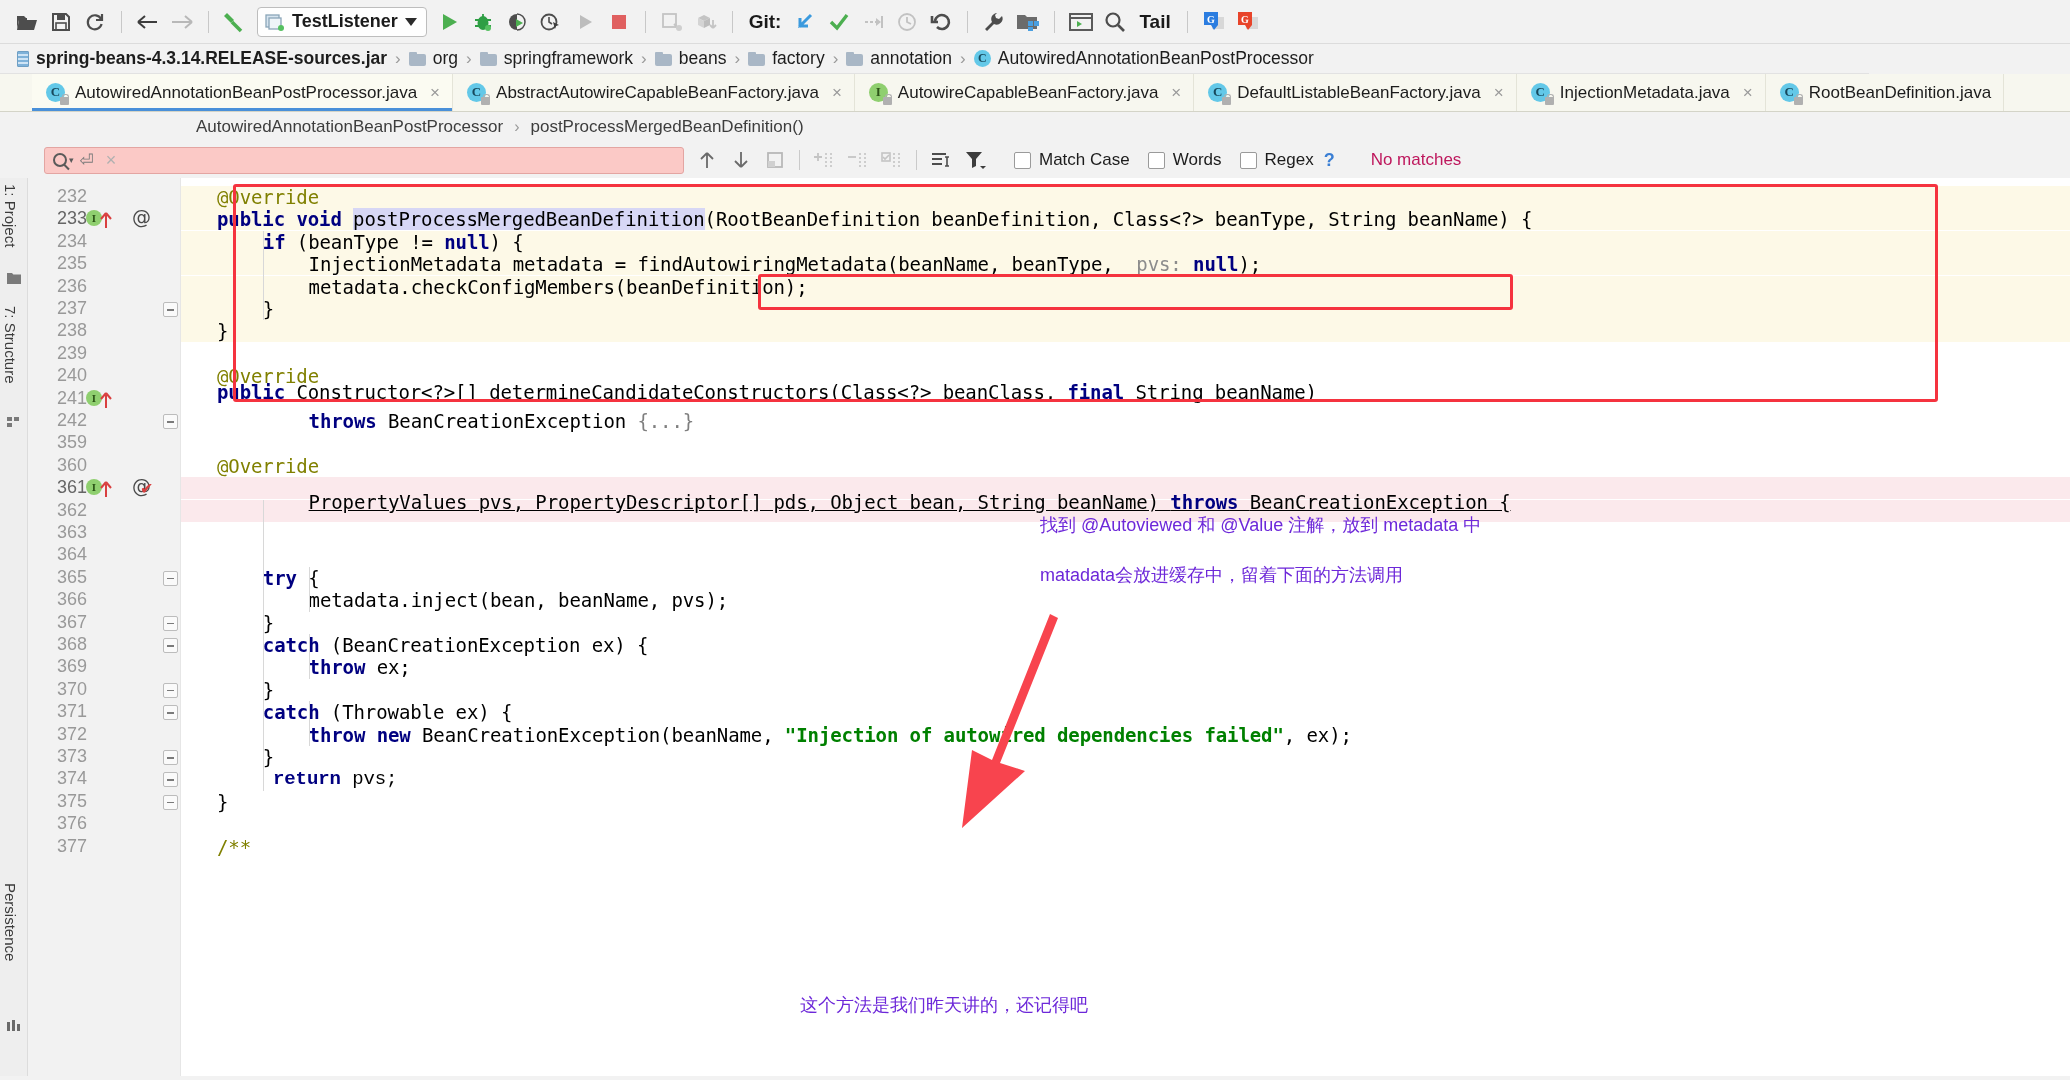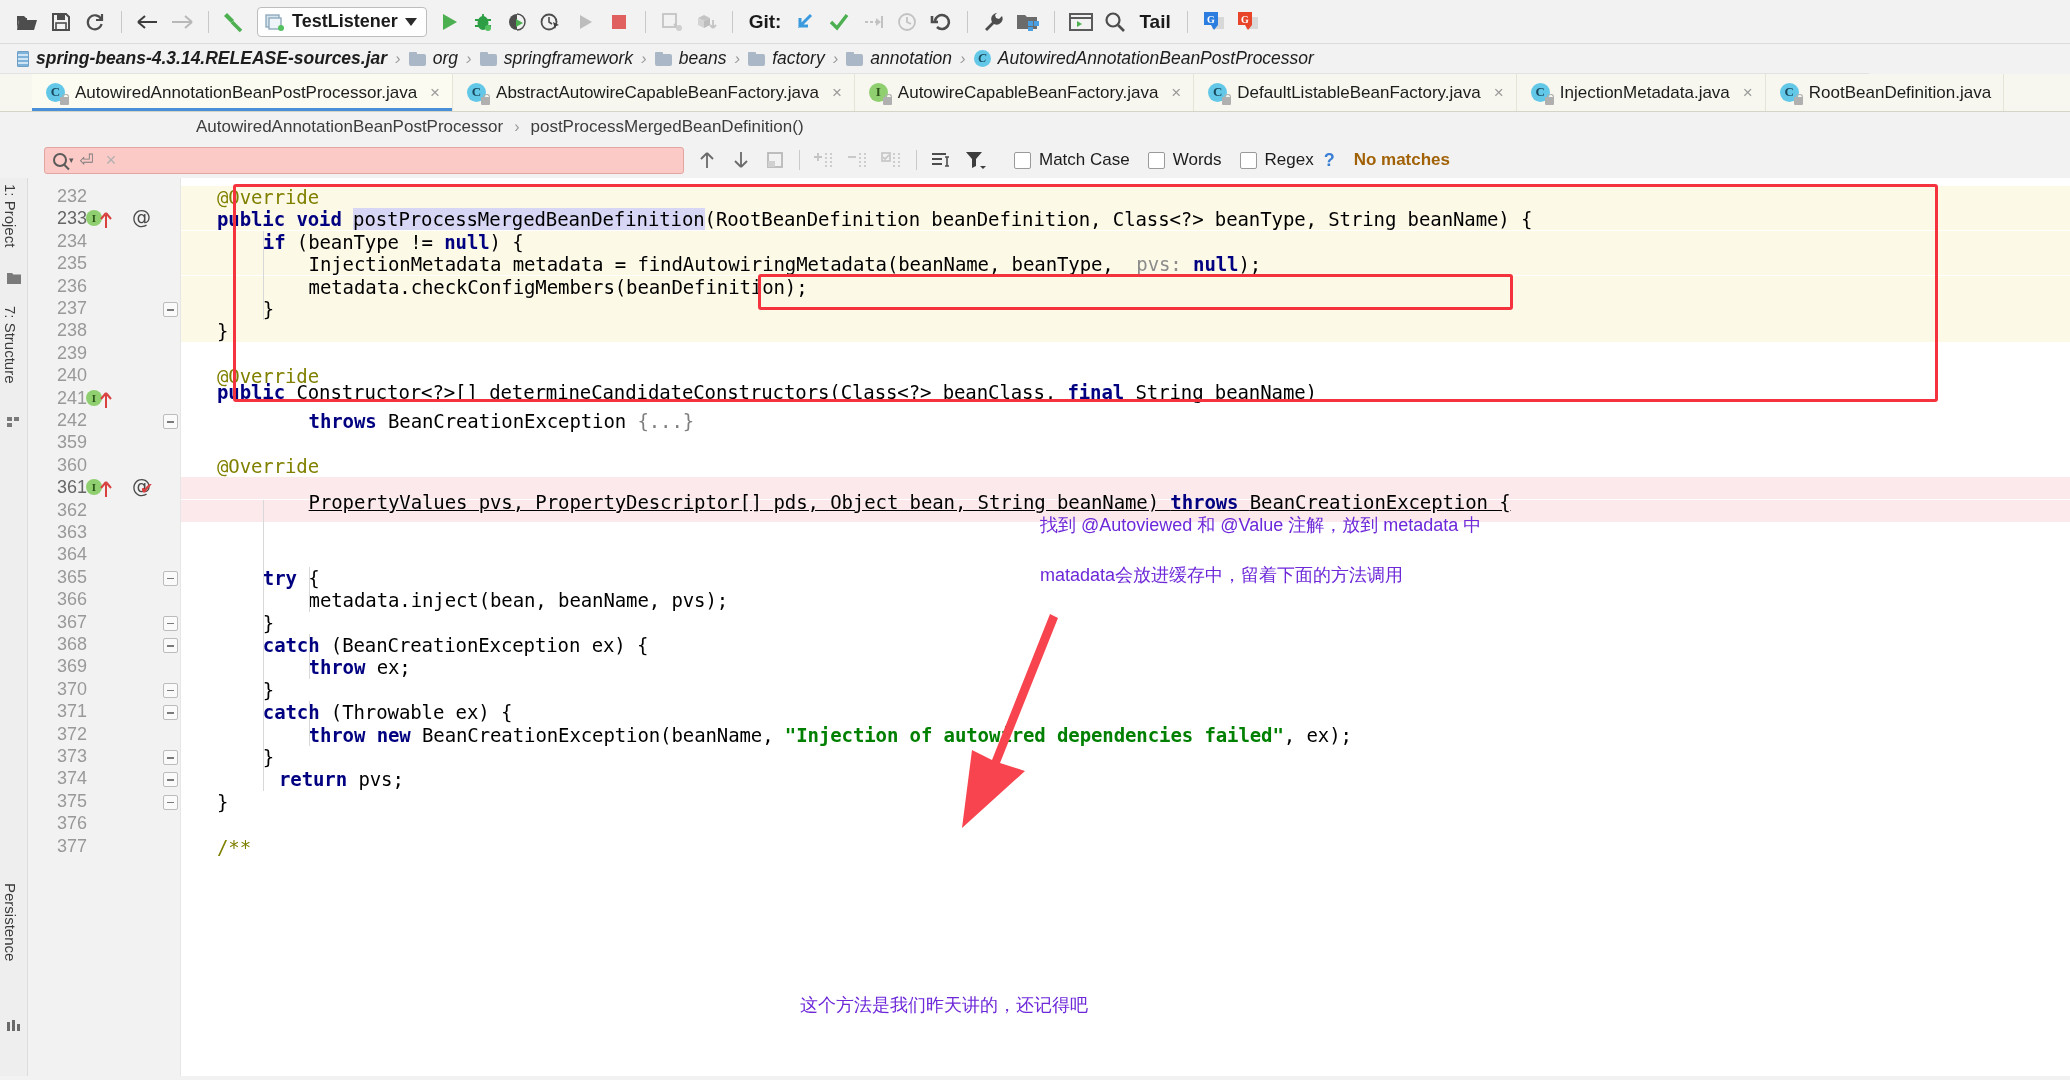--- a/index.html
+++ b/index.html
@@ -41,21 +41,20 @@
     border-right: 6px solid transparent; border-top: 8px solid #2b2b2b;
   }
 
   
   .navbar {
     height: 30px; width: 1869px;
     background: #f2f2f2;
     display: flex; align-items: center;
     padding-left: 14px; gap: 0;
     border-bottom: 1px solid #e2e2e2;
-    font-style: italic;
   }
   .nav-item { display: flex; align-items: center; gap: 7px; padding: 0 3px; }
   .nav-item .nav-text { font-size: 17.5px; color: #1d1d1d; }
   .nav-item.jar .nav-text { font-weight: bold; }
   .nav-chev {
     font-size: 17px; color: #9a9a9a; margin: 0 5px; font-weight: 300;
   }
   .folder-icon {
     width: 17px; height: 14px; position: relative; display: inline-block;
   }
@@ -152,21 +151,21 @@
   }
   .find-icons { display:flex; align-items:center; gap:0; margin-left:6px; }
   .fi { width: 34px; height:30px; display:flex; align-items:center; justify-content:center; }
   .fsep { width:1px; height:20px; background:#cacaca; margin:0 7px; }
   .cb {
     width: 17px; height: 17px; background:#fff; border:1px solid #9a9a9a;
     border-radius: 2px; flex:0 0 auto;
   }
   .cb-label { font-size: 17px; color:#1c1c1c; margin:0 18px 0 8px; }
   .qmark { font-size:18px; color:#3b7fd4; font-weight:600; margin-left:-8px; }
-  .nomatch { font-size: 17px; color:#a16207; font-weight:bold; margin-left:19px; }
+  .nomatch { font-size: 17px; color:#be185d; font-weight:normal; margin-left:36px; }
 
   
   .editor-wrap {
     position: relative; width: 2070px; height: 898px;
     background:#fff; display:flex; overflow:hidden;
   }
   .sidebar-strip {
     width: 28px; height: 898px; background:#eeeeee;
     border-right:1px solid #dcdcdc; position:relative; flex:0 0 auto;
   }
@@ -704,21 +703,21 @@
       <div class="code-line" style="top: 344px; left: 36px;"></div>
       <div class="code-line" style="top: 388.8px; left: 81.8px;"><span class="k">try </span><span class="pl">{</span></div>
       <div class="code-line" style="top: 411.2px; left: 127.6px;"><span class="pl">metadata.inject(bean, beanName, pvs);</span></div>
       <div class="code-line" style="top: 433.6px; left: 81.8px;"><span class="pl">}</span></div>
       <div class="code-line" style="top: 456px; left: 81.8px;"><span class="k">catch </span><span class="pl">(BeanCreationException ex) {</span></div>
       <div class="code-line" style="top: 478.4px; left: 127.6px;"><span class="k">throw </span><span class="pl">ex;</span></div>
       <div class="code-line" style="top: 500.8px; left: 81.8px;"><span class="pl">}</span></div>
       <div class="code-line" style="top: 523.2px; left: 81.8px;"><span class="k">catch </span><span class="pl">(Throwable ex) {</span></div>
       <div class="code-line" style="top: 545.6px; left: 127.6px;"><span class="k">throw </span><span class="k">new </span><span class="pl">BeanCreationException(beanName, </span><span class="st">"Injection of autowired dependencies failed"</span><span class="pl">, ex);</span></div>
       <div class="code-line" style="top: 568px; left: 81.8px;"><span class="pl">}</span></div>
-      <div class="code-line" style="top: 590.4px; left: 98px;"><span class="k">return </span><span class="pl">pvs;</span></div>
+      <div class="code-line" style="top: 590.4px; left: 92px; font-family: Liberation Mono, monospace;"><span class="k">return </span><span class="pl">pvs;</span></div>
       <div class="code-line" style="top: 612.8px; left: 36px;"><span class="pl">}</span></div>
       <div class="code-line" style="top: 635.2px; left: 36px;"></div>
       <div class="code-line" style="top: 657.6px; left: 36px;"><span class="an">/**</span></div>
       <div class="indent-guide" style="top: 52.8px; height: 89.6px; left: 81.8px;"></div>
       <div class="indent-guide" style="top: 321.6px; height: 291.2px; left: 81.8px;"></div>
       <div class="indent-guide" style="top: 388.8px; height: 44.8px; left: 127.6px;"></div>
       <div class="indent-guide" style="top: 456px; height: 44.8px; left: 127.6px;"></div>
       <div class="indent-guide" style="top: 523.2px; height: 44.8px; left: 127.6px;"></div>
     </div>
 

